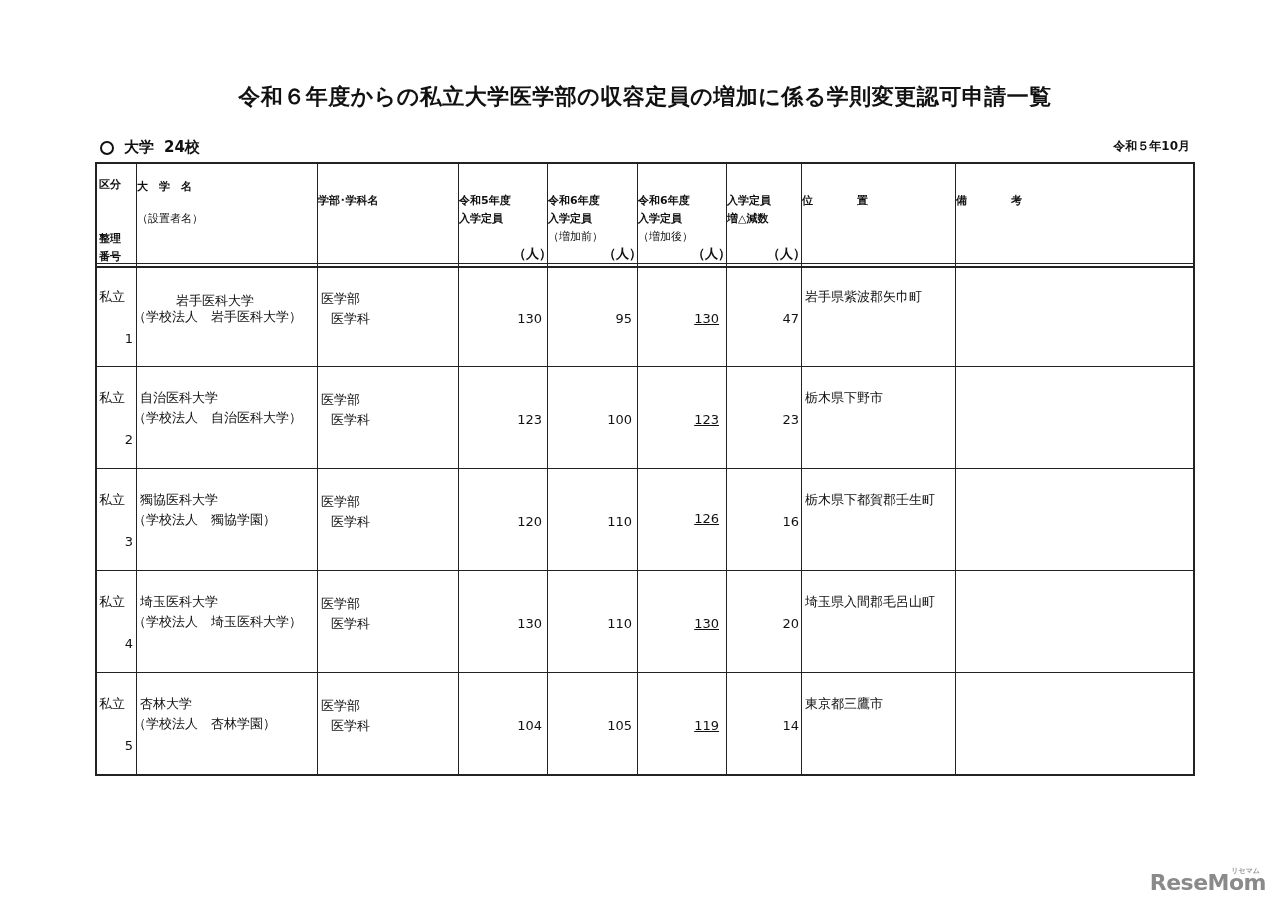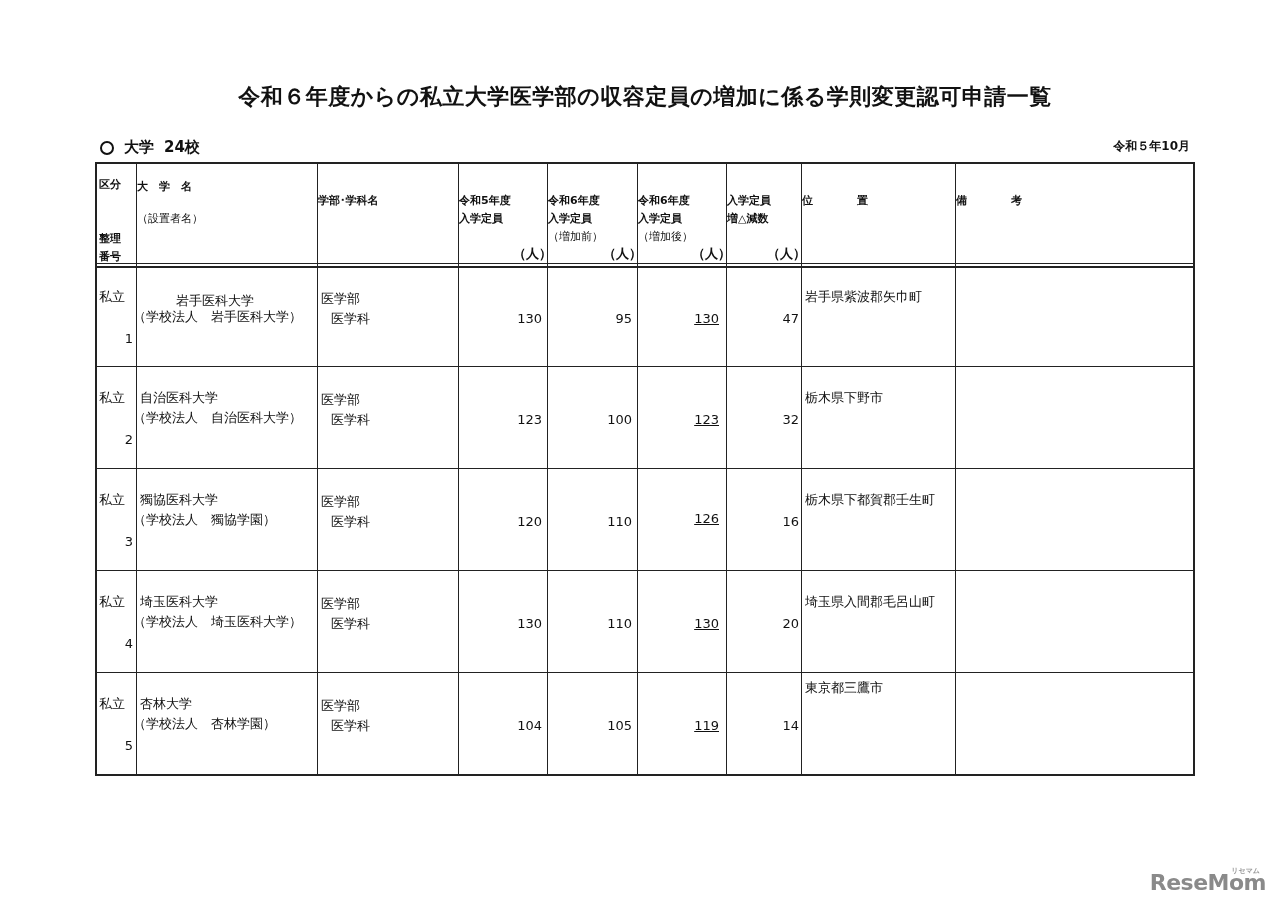--- a/index.html
+++ b/index.html
@@ -100,21 +100,21 @@
       <div>
         <div class="cell " style="left:4px; top:226px; width:36px;">私立</div>
         <div class="cell " style="left:4px; top:268px; width:34px; text-align:right;">2</div>
         <div class="cell " style="left:45px; top:226px; width:180px;">自治医科大学</div>
         <div class="cell " style="left:38px; top:246px; width:190px;">（学校法人　自治医科大学）</div>
         <div class="cell " style="left:226px; top:228px; width:130px;">医学部</div>
         <div class="cell " style="left:236px; top:248px; width:120px;">医学科</div>
         <div class="cell num" style="left:364px; top:248px; width:83px;">123</div>
         <div class="cell num" style="left:453px; top:248px; width:84px;">100</div>
         <div class="cell num ul" style="left:543px; top:248px; width:81px;">123</div>
-        <div class="cell num" style="left:632px; top:248px; width:72px;">32</div>
+        <div class="cell num" style="left:632px; top:248px; width:72px;">23</div>
         <div class="cell " style="left:710px; top:226px; width:150px;">栃木県下野市</div>
         <div class="cell " style="left:864px; top:226px; width:230px;"></div>
       </div>
       <div>
         <div class="cell " style="left:4px; top:328px; width:36px;">私立</div>
         <div class="cell " style="left:4px; top:370px; width:34px; text-align:right;">3</div>
         <div class="cell " style="left:45px; top:328px; width:180px;">獨協医科大学</div>
         <div class="cell " style="left:38px; top:348px; width:190px;">（学校法人　獨協学園）</div>
         <div class="cell " style="left:226px; top:330px; width:130px;">医学部</div>
         <div class="cell " style="left:236px; top:350px; width:120px;">医学科</div>
@@ -143,21 +143,21 @@
         <div class="cell " style="left:4px; top:532px; width:36px;">私立</div>
         <div class="cell " style="left:4px; top:574px; width:34px; text-align:right;">5</div>
         <div class="cell " style="left:45px; top:532px; width:180px;">杏林大学</div>
         <div class="cell " style="left:38px; top:552px; width:190px;">（学校法人　杏林学園）</div>
         <div class="cell " style="left:226px; top:534px; width:130px;">医学部</div>
         <div class="cell " style="left:236px; top:554px; width:120px;">医学科</div>
         <div class="cell num" style="left:364px; top:554px; width:83px;">104</div>
         <div class="cell num" style="left:453px; top:554px; width:84px;">105</div>
         <div class="cell num ul" style="left:543px; top:554px; width:81px;">119</div>
         <div class="cell num" style="left:632px; top:554px; width:72px;">14</div>
-        <div class="cell " style="left:710px; top:516px; width:150px;">東京都三鷹市</div>
+        <div class="cell " style="left:710px; top:532px; width:150px;">東京都三鷹市</div>
         <div class="cell " style="left:864px; top:532px; width:230px;"></div>
       </div>
     </div>
 
   <div class="hline" style="top:0;"></div>
   <div class="hline" style="top:101px; height:1px;"></div>
   <div class="hline" style="top:104px;"></div>
   <div class="hline" style="top:204px; height:1px;"></div>
   <div class="hline" style="top:306px; height:1px;"></div>
   <div class="hline" style="top:408px; height:1px;"></div>

